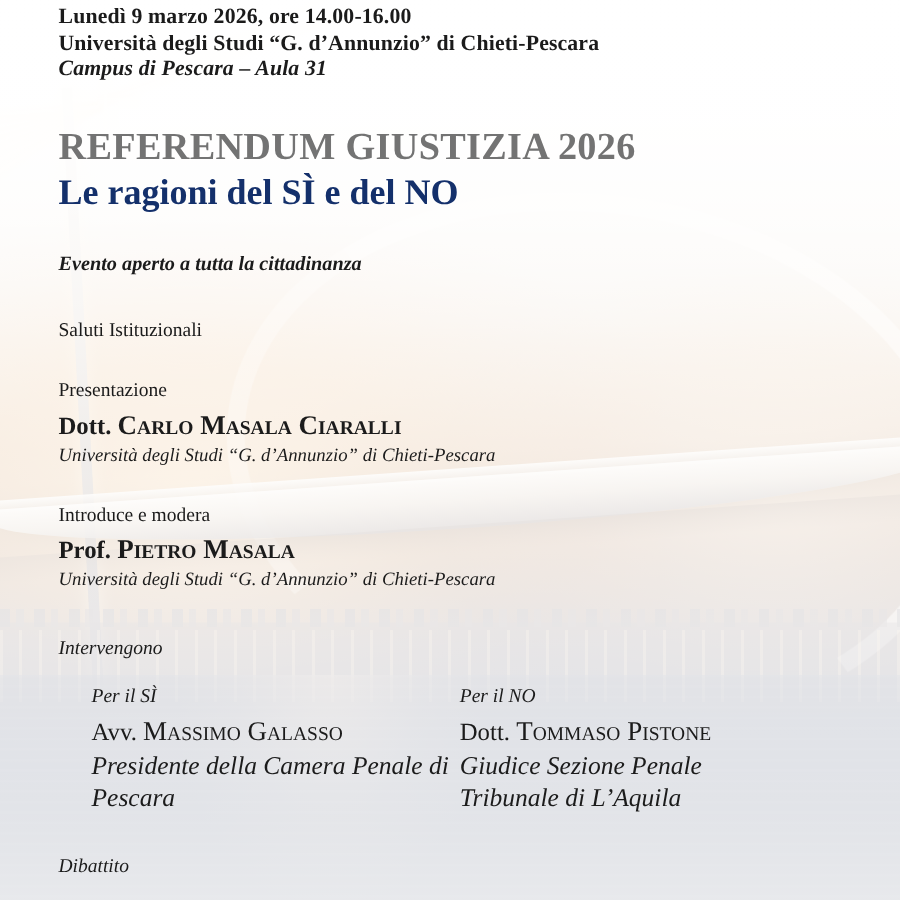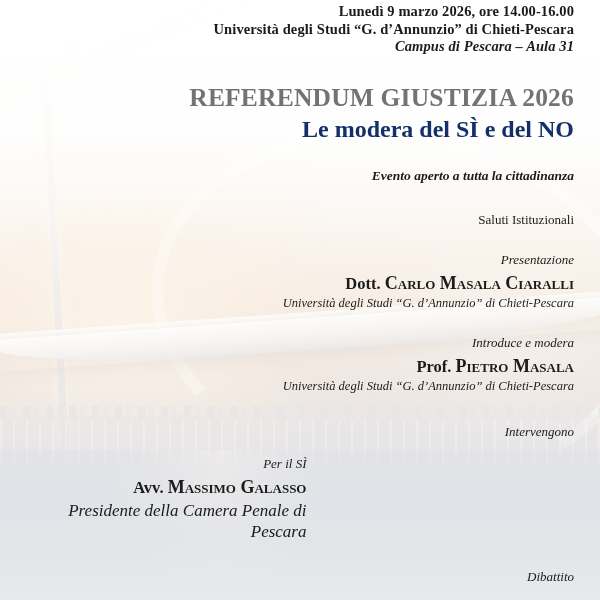--- a/index.html
+++ b/index.html
@@ -201,21 +201,21 @@
         rgba(255,255,255,0.88) 92%,
         rgba(255,255,255,0.90) 100%);
   }
 
   
   .content {
     position: absolute;
     inset: 0;
     padding: 0 26px;
     box-sizing: border-box;
-    text-align: right;
+    text-align: left;
     color: #1b1b1b;
     margin-left: 13px;
   }
   .line {
     line-height: 1.22;
   }
   .head-line {
     font-weight: bold;
     font-size: 14.5px;
     letter-spacing: .1px;
@@ -242,21 +242,20 @@
     font-weight: bold;
     font-style: italic;
   }
   .greetings {
     margin-top: 28px;
     font-size: 13px;
   }
   .sec { margin-top: 24px; }
   .sec-label {
     font-size: 13px;
-    font-style: italic;
   }
   .sec-name {
     margin-top: 5px;
     font-size: 16.5px;
     font-weight: bold;
   }
   .sec-name .sc {
     font-variant: small-caps;
     font-size: 18px;
   }
@@ -280,21 +279,21 @@
     width: 50%;
   }
   .col-label {
     font-size: 13px;
     font-style: italic;
   }
   .col-label b { font-style: italic; font-weight: normal; }
   .col-name {
     margin-top: 5px;
     font-size: 16.5px;
-    font-weight: bold;
+    font-weight: normal;
   }
   .col-name .sc {
     font-variant: small-caps;
     font-size: 18px;
   }
   .col-role {
     margin-top: 2px;
     font-size: 17px;
     font-style: italic;
     line-height: 1.25;
@@ -345,21 +344,21 @@
   <div class="veil"></div>
 
   <div class="content">
 
     <div class="line head-line first">Lunedì 9 marzo 2026, ore 14.00-16.00</div>
     <div class="line head-line">Università degli Studi “G. d’Annunzio” di Chieti-Pescara</div>
     <div class="line head-line italic">Campus di Pescara – Aula 31</div>
 
     <div class="title-block">
       <div class="title-main">REFERENDUM GIUSTIZIA 2026</div>
-      <div class="title-sub">Le modera del SÌ e del NO</div>
+      <div class="title-sub">Le ragioni del SÌ e del NO</div>
     </div>
 
     <div class="open-note">Evento aperto a tutta la cittadinanza</div>
 
     <div class="greetings">Saluti Istituzionali</div>
 
     <div class="sec">
       <div class="sec-label">Presentazione</div>
       <div class="sec-name">
         <span>Dott.</span>
@@ -385,17 +384,29 @@
           <span>Per il</span>
           <b>SÌ</b>
         </div>
         <div class="col-name">
           <span>Avv.</span>
           <span class="sc">Massimo Galasso</span>
         </div>
         <div class="col-role">Presidente della Camera Penale di Pescara</div>
       </div>
 
+      <div class="col">
+        <div class="col-label">
+          <span>Per il</span>
+          <b>NO</b>
+        </div>
+        <div class="col-name">
+          <span>Dott.</span>
+          <span class="sc">Tommaso Pistone</span>
+        </div>
+        <div class="col-role">Giudice Sezione Penale</div>
+        <div class="col-role" style="margin-top:0">Tribunale di L’Aquila</div>
+      </div>
     </div>
 
     <div class="dibattito">Dibattito</div>
   </div>
 </div>
 
 </body></html>

